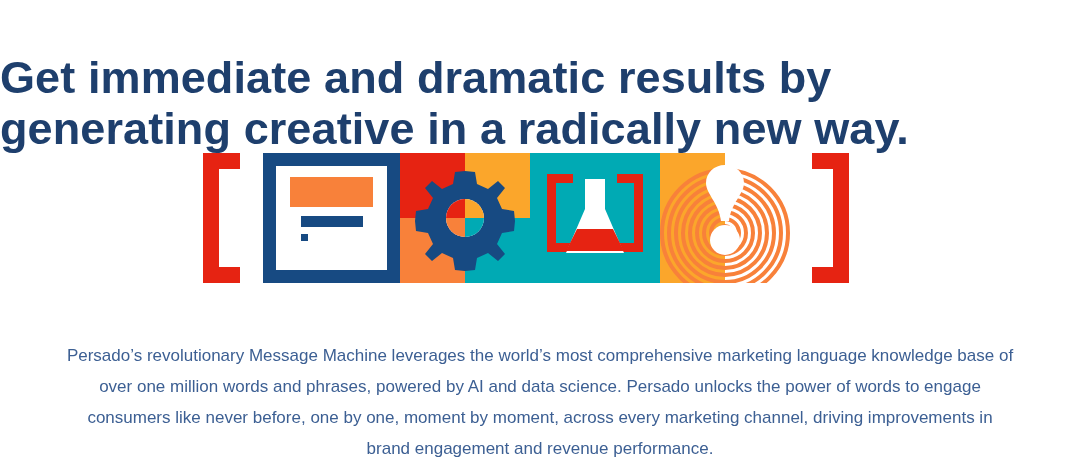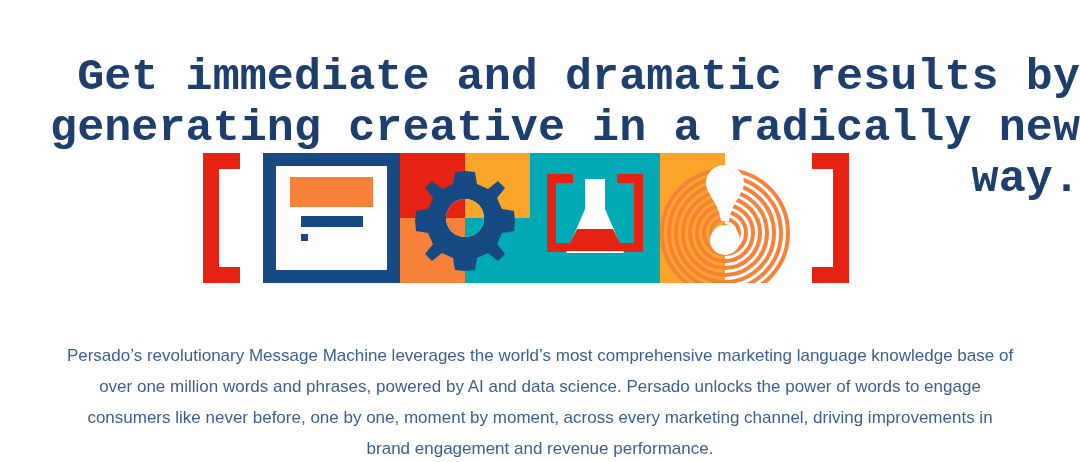--- a/index.html
+++ b/index.html
@@ -14,22 +14,22 @@
     overflow: hidden;
     font-family: "Liberation Sans", sans-serif;
   }
 
   
   .headline {
     position: absolute;
     left: 0;
     top: 22px;
     width: 1080px;
-    text-align: right;
-    font-family: Liberation Mono, monospace;
+    text-align: left;
+    font-family: Liberation Sans, sans-serif;
     font-size: 45px;
     line-height: 51px;
     letter-spacing: 0.1px;
     color: #1e3f6d;
     white-space: pre-line;
   }
 
   
   .band {
     position: absolute;

